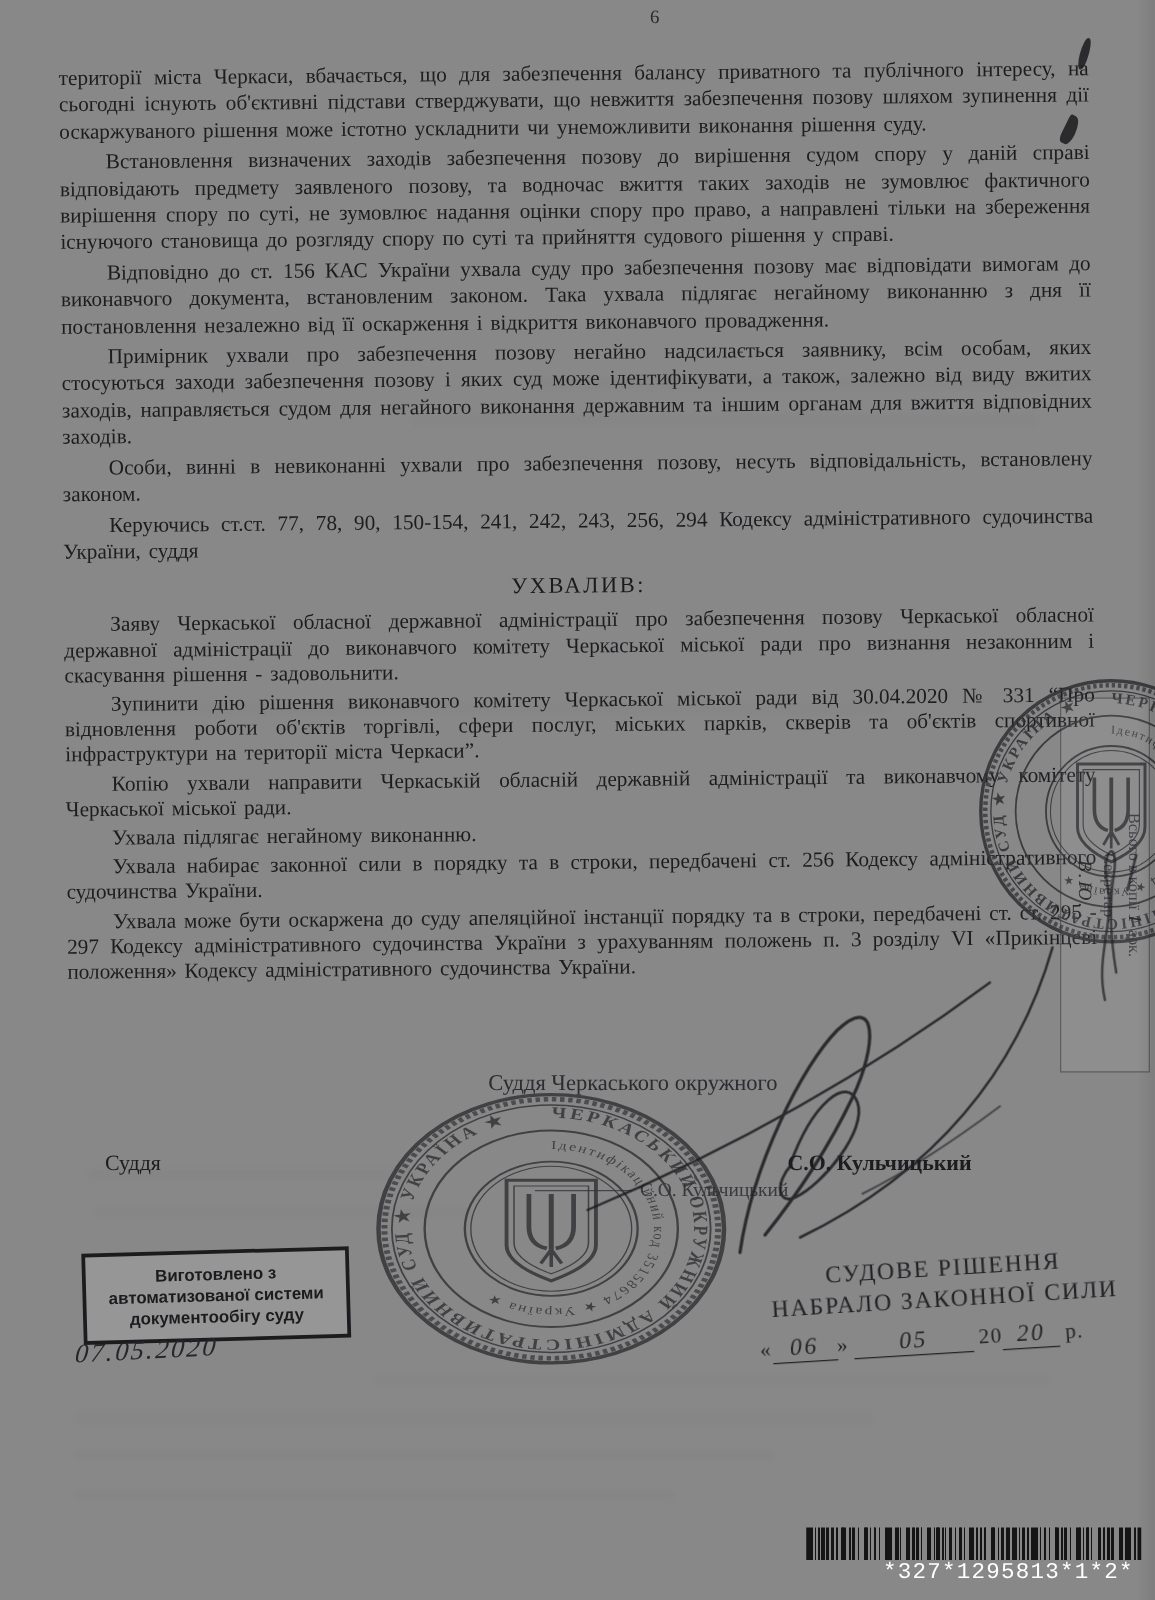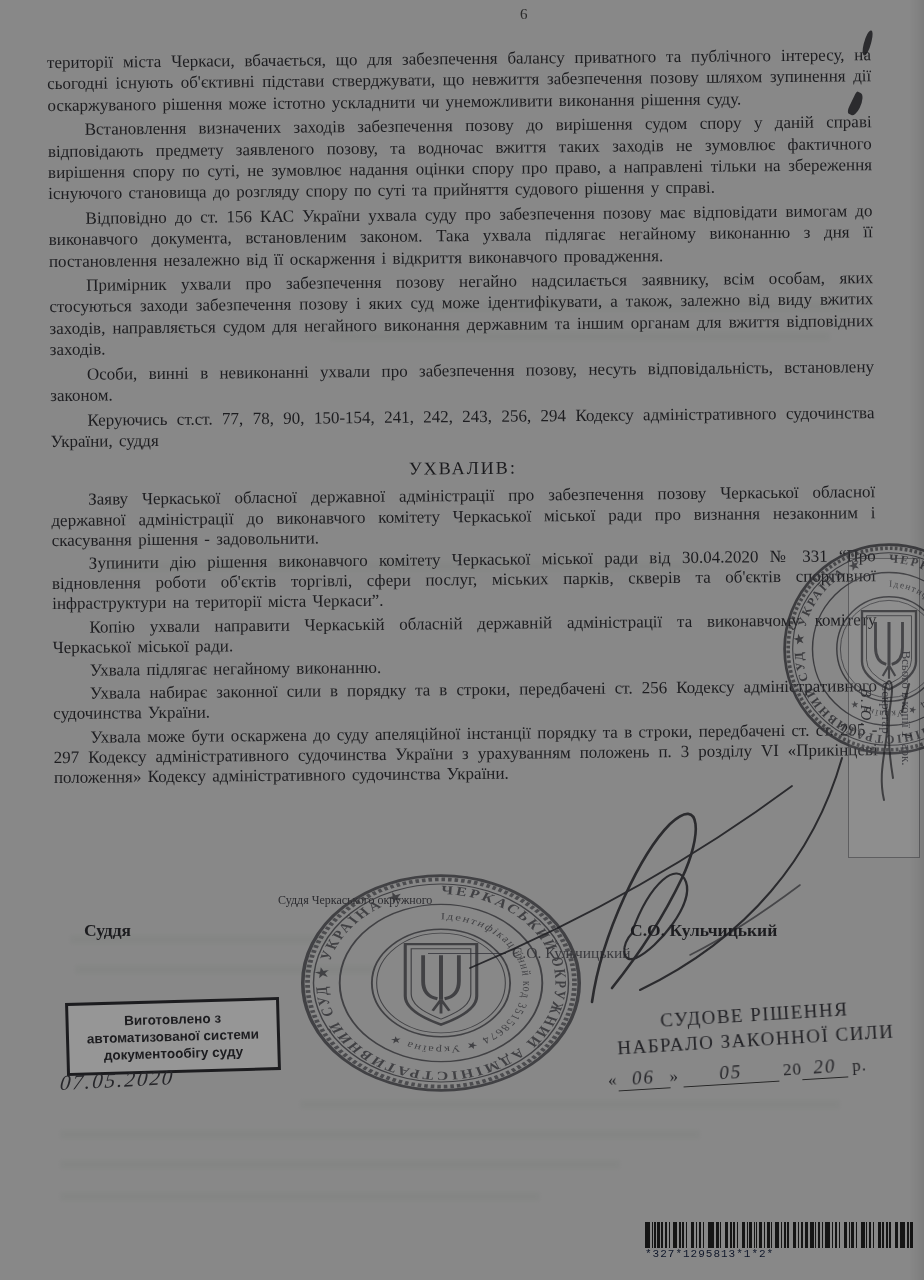--- a/index.html
+++ b/index.html
@@ -25,23 +25,23 @@
     text-align:justify;font-size:17px;color:#1d1d20;
   }
   .doc-text p{margin:0 0 3px 0;text-indent:37px;line-height:21.4px;word-spacing:2px;}
   .paras.body p:first-of-type{text-indent:0;}
   .paras.resolution p{line-height:20.2px;}
   .heading{
     text-align:center;font-size:18px;letter-spacing:2px;margin:10px 0 7px 0;
     text-indent:0;color:#1b1b1e;
   }
 
-  .typed-title{position:absolute;left:278px;top:888px;width:344px;text-align:left;
-    font-size:12px;line-height:25px;color:#2c2c30;}
-  .judge-label{position:absolute;left:84px;top:920px;font-size:17.5px;font-weight:bold;}
+  .typed-title{position:absolute;left:278px;top:854px;width:344px;text-align:right;
+    font-size:18px;line-height:25px;color:#2c2c30;}
+  .judge-label{position:absolute;left:84px;top:920px;font-size:17.5px;font-weight:normal;}
   .judge-name{position:absolute;left:630px;top:920px;width:230px;font-size:17.5px;font-weight:bold;}
   .typed-name-fragment{position:absolute;left:428px;top:944px;font-size:15.5px;color:#3a3a3e;}
   .typed-name-fragment::before{content:"";display:inline-block;width:78px;border-top:1.3px solid #44444a;vertical-align:4px;margin-right:6px;}
 
   .seal{position:absolute;pointer-events:none;}
   .seal.center{left:298px;top:872px;opacity:.82;}
   .seal.right{left:781px;top:541px;opacity:.88;}
 
   .sig-overlay{position:absolute;left:0;top:0;pointer-events:none;}
 
@@ -70,22 +70,22 @@
     transform:translate(-50%,-50%) rotate(90deg);
     font-size:13px;color:#3c3c42;text-align:center;line-height:20px;opacity:.92;}
   .cert-inner .hand{font-size:15px;}
 
   .barcode{position:absolute;left:645px;top:1222px;width:262px;height:26px;
     border-left:3px solid #141414;border-right:3px solid #141414;
     background-image:
       repeating-linear-gradient(90deg,#151515 0 2px,transparent 2px 4px,#151515 4px 5px,transparent 5px 9px,#151515 9px 12px,transparent 12px 14px,#151515 14px 15px,transparent 15px 17px),
       repeating-linear-gradient(90deg,transparent 0 6px,#151515 6px 8px,transparent 8px 13px,#151515 13px 14px,transparent 14px 19px);
   }
-  .barcode-text{position:absolute;left:645px;top:1248px;width:262px;text-align:left;
-    font-family:"Liberation Mono",monospace;font-size:11px;letter-spacing:1px;color:#0f172a;}
+  .barcode-text{position:absolute;left:645px;top:1248px;width:262px;text-align:right;
+    font-family:"Liberation Mono",monospace;font-size:18px;letter-spacing:1px;color:#ffffff;}
 
   .bleed{position:absolute;height:9px;background:#5c6b5e;opacity:.07;filter:blur(1.5px);border-radius:4px;}
 </style>
 </head>
 <body>
 
 <div class="page">
 
   <div class="page-number">6</div>
   <div class="ink-mark m1"></div>

